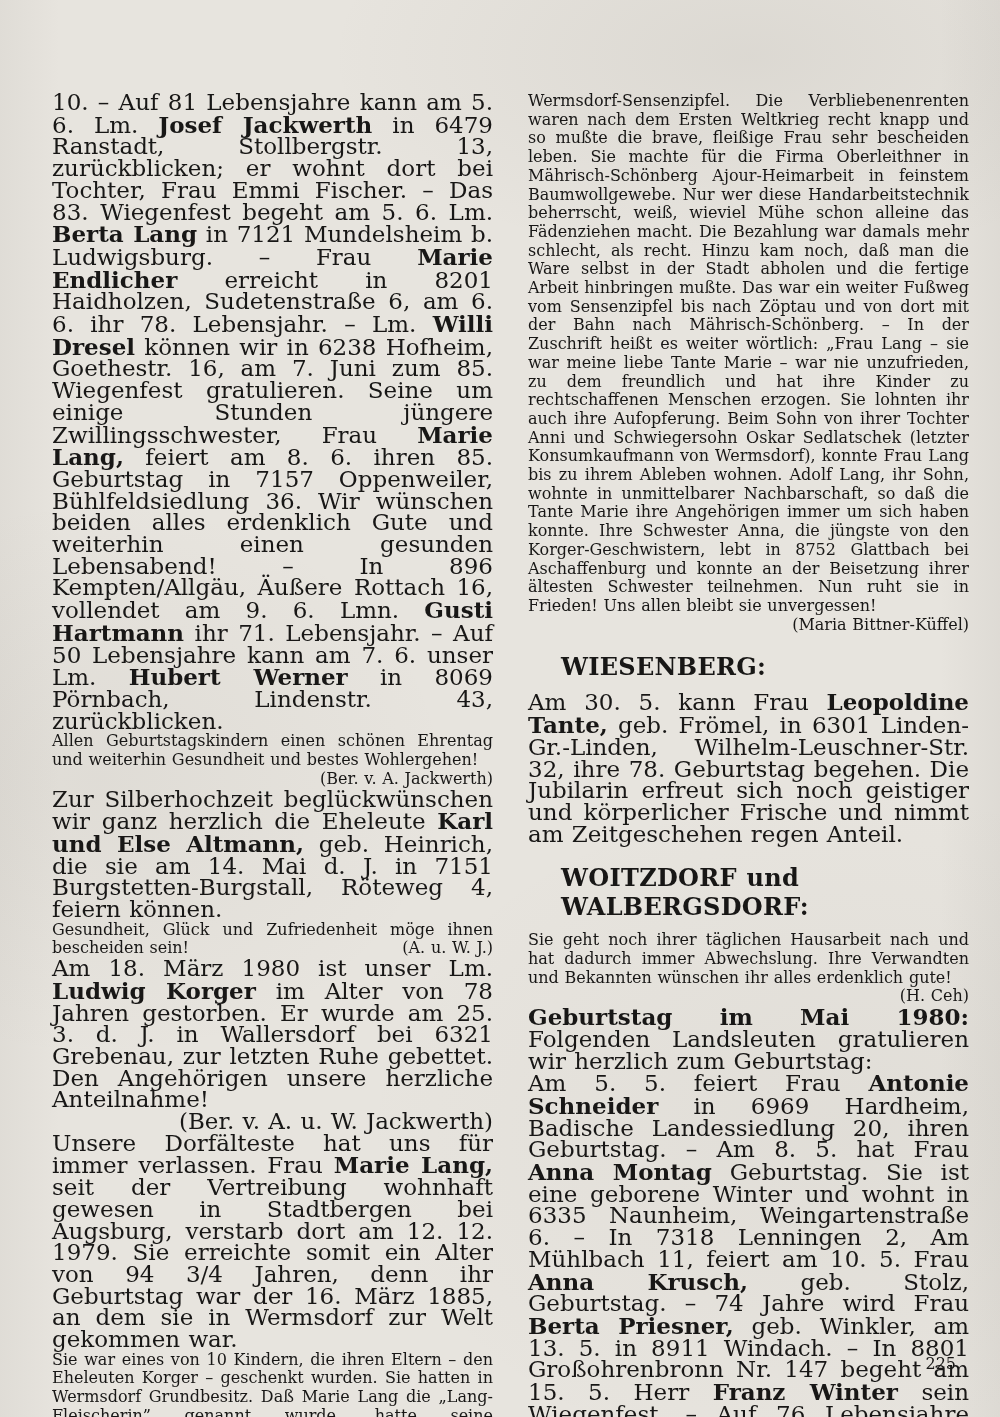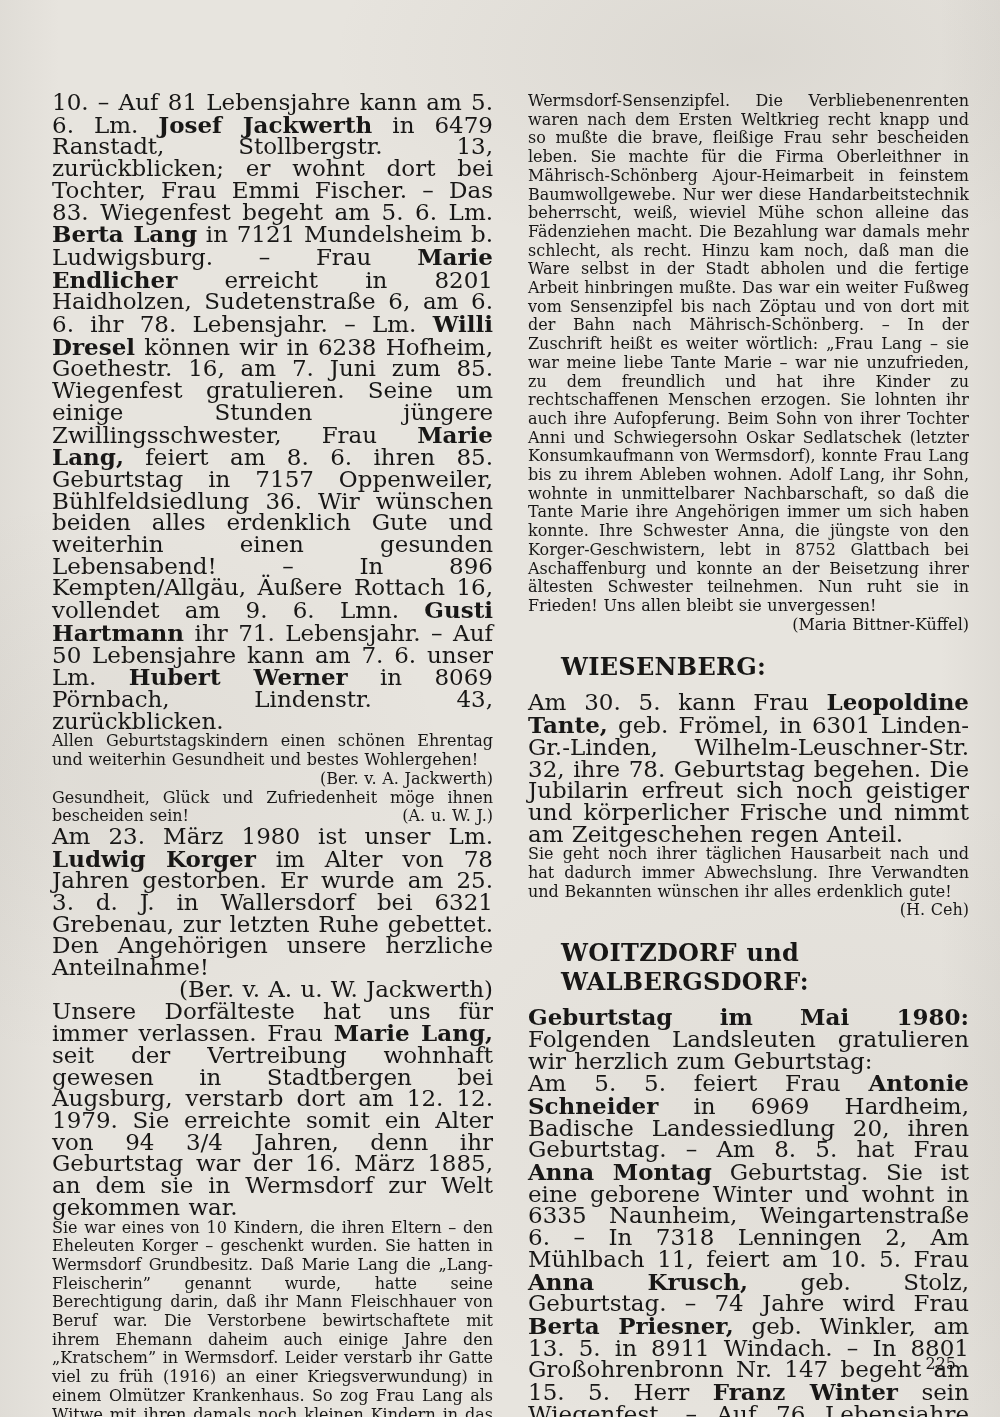--- a/index.html
+++ b/index.html
@@ -56,28 +56,29 @@
   }
 </style>
 </head>
 <body>
 
 <div class="paper-texture"></div>
 
 <div class="column column-left">
     <div class="block body"><span>10. – Auf 81 Lebensjahre kann am 5. 6. Lm. </span><span class="bold">Josef Jackwerth</span><span> in 6479 Ranstadt, Stollbergstr. 13, zurückblicken; er wohnt dort bei Tochter, Frau Emmi Fischer. – Das 83. Wiegenfest begeht am 5. 6. Lm. </span><span class="bold">Berta Lang</span><span> in 7121 Mundelsheim b. Ludwigsburg. – Frau </span><span class="bold">Marie Endlicher</span><span> erreicht in 8201 Haidholzen, Sudetenstraße 6, am 6. 6. ihr 78. Lebensjahr. – Lm. </span><span class="bold">Willi Dresel</span><span> können wir in 6238 Hofheim, Goethestr. 16, am 7. Juni zum 85. Wiegenfest gratulieren. Seine um einige Stunden jüngere Zwillingsschwester, Frau </span><span class="bold">Marie Lang,</span><span> feiert am 8. 6. ihren 85. Geburtstag in 7157 Oppenweiler, Bühlfeldsiedlung 36. Wir wünschen beiden alles erdenklich Gute und weiterhin einen gesunden Lebensabend! – In 896 Kempten/Allgäu, Äußere Rottach 16, vollendet am 9. 6. Lmn. </span><span class="bold">Gusti Hartmann</span><span> ihr 71. Lebensjahr. – Auf 50 Lebensjahre kann am 7. 6. unser Lm. </span><span class="bold">Hubert Werner</span><span> in 8069 Pörnbach, Lindenstr. 43, zurückblicken.</span></div>
     <div class="block small"><span>Allen Geburtstagskindern einen schönen Ehrentag und weiterhin Gesundheit und bestes Wohlergehen!</span><span class="attribution">(Ber. v. A. Jackwerth)</span></div>
+    <div class="block body"><span>Zur Silberhochzeit beglückwünschen wir ganz herzlich die Eheleute </span><span class="bold">Karl und Else Altmann,</span><span> geb. Heinrich, die sie am 14. Mai d. J. in 7151 Burgstetten-Burgstall, Röteweg 4, feiern können.</span></div>
     <div class="block small"><span>Gesundheit, Glück und Zufriedenheit möge ihnen bescheiden sein!</span><span class="attribution">(A. u. W. J.)</span></div>
-    <div class="block body"><span>Am 23. März 1980 ist unser Lm. </span><span class="bold">Ludwig Korger</span><span> im Alter von 78 Jahren gestorben. Er wurde am 25. 3. d. J. in Wallersdorf bei 6321 Grebenau, zur letzten Ruhe gebettet. Den Angehörigen unsere herzliche Anteilnahme!</span><span class="attribution">(Ber. v. A. u. W. Jackwerth)</span></div>
+    <div class="block body"><span>Am 18. März 1980 ist unser Lm. </span><span class="bold">Ludwig Korger</span><span> im Alter von 78 Jahren gestorben. Er wurde am 25. 3. d. J. in Wallersdorf bei 6321 Grebenau, zur letzten Ruhe gebettet. Den Angehörigen unsere herzliche Anteilnahme!</span><span class="attribution">(Ber. v. A. u. W. Jackwerth)</span></div>
     <div class="block body"><span>Unsere Dorfälteste hat uns für immer verlassen. Frau </span><span class="bold">Marie Lang,</span><span> seit der Vertreibung wohnhaft gewesen in Stadtbergen bei Augsburg, verstarb dort am 12. 12. 1979. Sie erreichte somit ein Alter von 94 3/4 Jahren, denn ihr Geburtstag war der 16. März 1885, an dem sie in Wermsdorf zur Welt gekommen war.</span></div>
     <div class="block small"><span>Sie war eines von 10 Kindern, die ihren Eltern – den Eheleuten Korger – geschenkt wurden. Sie hatten in Wermsdorf Grundbesitz. Daß Marie Lang die „Lang-Fleischerin” genannt wurde, hatte seine Berechtigung darin, daß ihr Mann Fleischhauer von Beruf war. Die Verstorbene bewirtschaftete mit ihrem Ehemann daheim auch einige Jahre den „Kratschem” in Wermsdorf. Leider verstarb ihr Gatte viel zu früh (1916) an einer Kriegsverwundung) in einem Olmützer Krankenhaus. So zog Frau Lang als Witwe mit ihren damals noch kleinen Kindern in das Ausgedingehäusel ihrer Eltern in</span></div>
   </div>
 <div class="column column-right">
     <div class="block small"><span>Wermsdorf-Sensenzipfel. Die Verbliebenenrenten waren nach dem Ersten Weltkrieg recht knapp und so mußte die brave, fleißige Frau sehr bescheiden leben. Sie machte für die Firma Oberleithner in Mährisch-Schönberg Ajour-Heimarbeit in feinstem Baumwollgewebe. Nur wer diese Handarbeitstechnik beherrscht, weiß, wieviel Mühe schon alleine das Fädenziehen macht. Die Bezahlung war damals mehr schlecht, als recht. Hinzu kam noch, daß man die Ware selbst in der Stadt abholen und die fertige Arbeit hinbringen mußte. Das war ein weiter Fußweg vom Sensenzipfel bis nach Zöptau und von dort mit der Bahn nach Mährisch-Schönberg. – In der Zuschrift heißt es weiter wörtlich: „Frau Lang – sie war meine liebe Tante Marie – war nie unzufrieden, zu dem freundlich und hat ihre Kinder zu rechtschaffenen Menschen erzogen. Sie lohnten ihr auch ihre Aufopferung. Beim Sohn von ihrer Tochter Anni und Schwiegersohn Oskar Sedlatschek (letzter Konsumkaufmann von Wermsdorf), konnte Frau Lang bis zu ihrem Ableben wohnen. Adolf Lang, ihr Sohn, wohnte in unmittelbarer Nachbarschaft, so daß die Tante Marie ihre Angehörigen immer um sich haben konnte. Ihre Schwester Anna, die jüngste von den Korger-Geschwistern, lebt in 8752 Glattbach bei Aschaffenburg und konnte an der Beisetzung ihrer ältesten Schwester teilnehmen. Nun ruht sie in Frieden! Uns allen bleibt sie unvergessen!</span><span class="attribution">(Maria Bittner-Küffel)</span></div>
     <div class="block heading"><span>WIESENBERG:</span></div>
     <div class="block body"><span>Am 30. 5. kann Frau </span><span class="bold">Leopoldine Tante,</span><span> geb. Frömel, in 6301 Linden-Gr.-Linden, Wilhelm-Leuschner-Str. 32, ihre 78. Geburtstag begehen. Die Jubilarin erfreut sich noch geistiger und körperlicher Frische und nimmt am Zeitgeschehen regen Anteil.</span></div>
+    <div class="block heading"><span>WOITZDORF und WALBERGSDORF:</span></div>
     <div class="block small"><span>Sie geht noch ihrer täglichen Hausarbeit nach und hat dadurch immer Abwechslung. Ihre Verwandten und Bekannten wünschen ihr alles erdenklich gute!</span><span class="attribution">(H. Ceh)</span></div>
-    <div class="block heading"><span>WOITZDORF und WALBERGSDORF:</span></div>
     <div class="block body"><span class="bold">Geburtstag im Mai 1980:</span><span> Folgenden Landsleuten gratulieren wir herzlich zum Geburtstag:</span></div>
     <div class="block body"><span>Am 5. 5. feiert Frau </span><span class="bold">Antonie Schneider</span><span> in 6969 Hardheim, Badische Landessiedlung 20, ihren Geburtstag. – Am 8. 5. hat Frau </span><span class="bold">Anna Montag</span><span> Geburtstag. Sie ist eine geborene Winter und wohnt in 6335 Naunheim, Weingartenstraße 6. – In 7318 Lenningen 2, Am Mühlbach 11, feiert am 10. 5. Frau </span><span class="bold">Anna Krusch,</span><span> geb. Stolz, Geburtstag. – 74 Jahre wird Frau </span><span class="bold">Berta Priesner,</span><span> geb. Winkler, am 13. 5. in 8911 Windach. – In 8801 Großohrenbronn Nr. 147 begeht am 15. 5. Herr </span><span class="bold">Franz Winter</span><span> sein Wiegenfest. – Auf 76 Lebensjahre kann am 19. 5. unser ehemaliger Ortsbauernführer Lm. </span><span class="bold">Franz Winkler,</span><span> wohnhaft in 7951 Ummendorf bei Biberach, zurückblicken. –</span></div>
   </div>
 
 <div class="page-number">225</div>
 
 </body></html>

